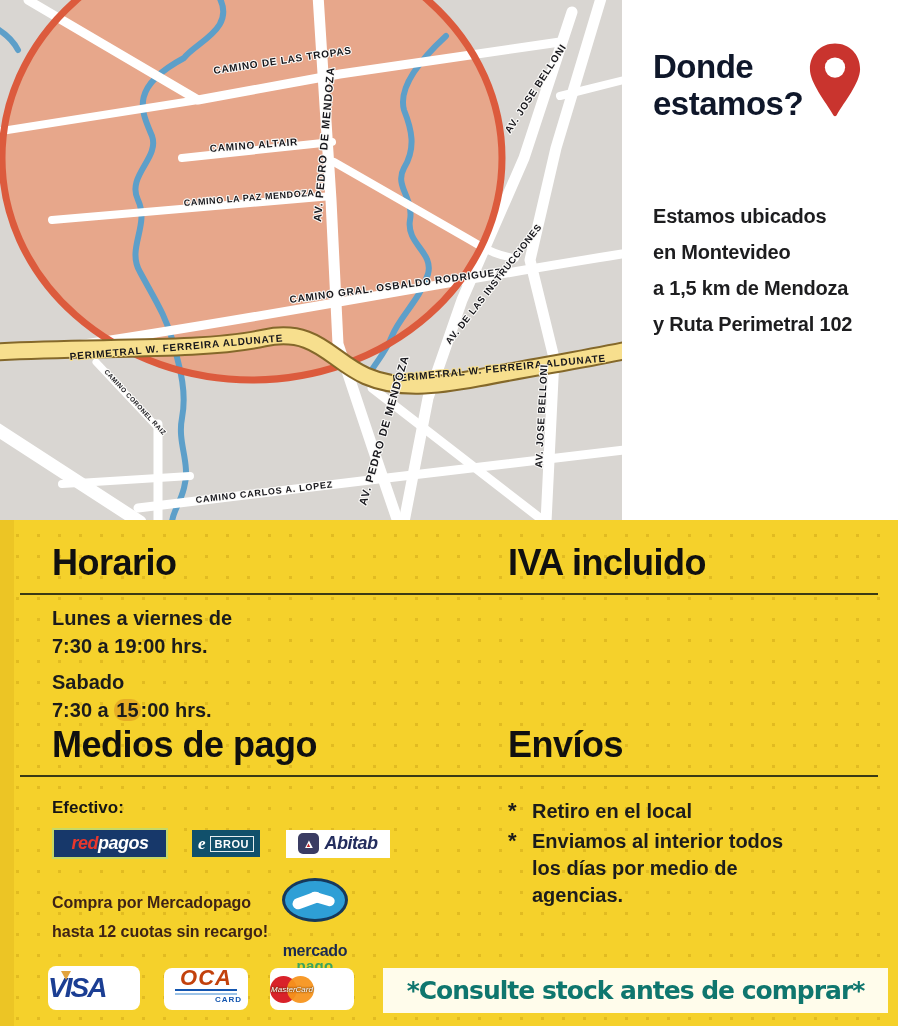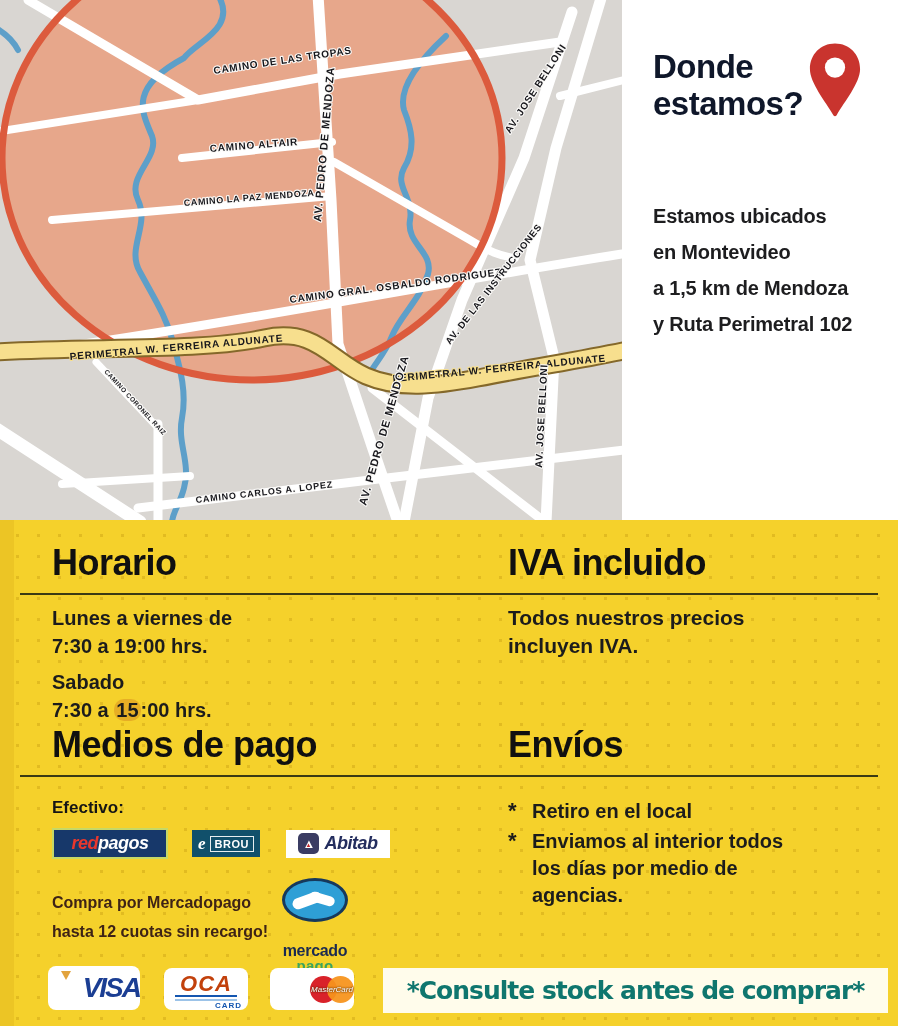--- a/index.html
+++ b/index.html
@@ -62,21 +62,21 @@
   .mp-ellipse{position:relative;width:60px;height:38px;margin:0 auto;background:#2e9fd6;
               border:3px solid #16395c;border-radius:50%;overflow:hidden;}
   .mp-hand1{position:absolute;left:7px;top:14px;width:30px;height:11px;background:#fff;
             border-radius:6px;transform:rotate(-20deg);}
   .mp-hand2{position:absolute;left:24px;top:13px;width:26px;height:10px;background:#fff;
             border-radius:5px;transform:rotate(16deg);}
   .mp-w1{font-size:16px;font-weight:800;color:#1b2a50;margin-top:20px;letter-spacing:-0.3px;}
   .mp-w2{font-size:15px;font-weight:800;color:#3ba45f;margin-top:-3px;letter-spacing:0.3px;}
 
   .card{position:absolute;background:#fff;border-radius:8px;display:flex;align-items:center;
-        justify-content:flex-end;}
+        justify-content:flex-start;}
   .card-visa{left:48px;top:446px;width:92px;height:44px;}
   .visa-txt{font-size:28px;font-weight:900;font-style:italic;color:#1b3e93;letter-spacing:-2px;}
   .visa-flag{position:absolute;left:13px;top:5px;width:0;height:0;
              border-left:5px solid transparent;border-right:5px solid transparent;
              border-top:9px solid #e2a33d;}
   .card-oca{left:164px;top:448px;width:84px;height:42px;flex-direction:column;}
   .oca-txt{font-size:22px;font-weight:900;font-style:italic;color:#c2410c;letter-spacing:1px;line-height:20px;}
   .oca-lines{width:62px;height:2px;border-top:2px solid #1456b0;border-bottom:2px solid #9cc3e8;margin-top:1px;}
   .oca-sub{align-self:flex-end;margin-right:6px;font-size:8px;font-weight:800;color:#1456b0;letter-spacing:1px;}
   .card-mc{left:270px;top:448px;width:84px;height:42px;}
@@ -179,24 +179,20 @@
 
     <div class="body-txt" style="left:52px;top:84px">
       <div>Lunes a viernes de</div>
       <div>7:30 a 19:00 hrs.</div>
     </div>
     <div class="body-txt" style="left:52px;top:148px">
       <div>Sabado</div>
       <div><span>7:30 a </span><span class="hl">15</span><span>:00 hrs.</span></div>
     </div>
 
-    <div class="body-txt" style="left:508px;top:84px;font-size:21px">
-      <div>Todos nuestros precios</div>
-      <div>incluyen IVA.</div>
-    </div>
 
     <div class="h-title" style="left:52px;top:204px">Medios de pago</div>
     <div class="h-title" style="left:508px;top:204px">Envíos</div>
     <div class="rule" style="top:255px"></div>
 
     <div class="efectivo">Efectivo:</div>
 
     <div class="logo-row">
       <div class="redpagos">
         <span class="r">red</span>

